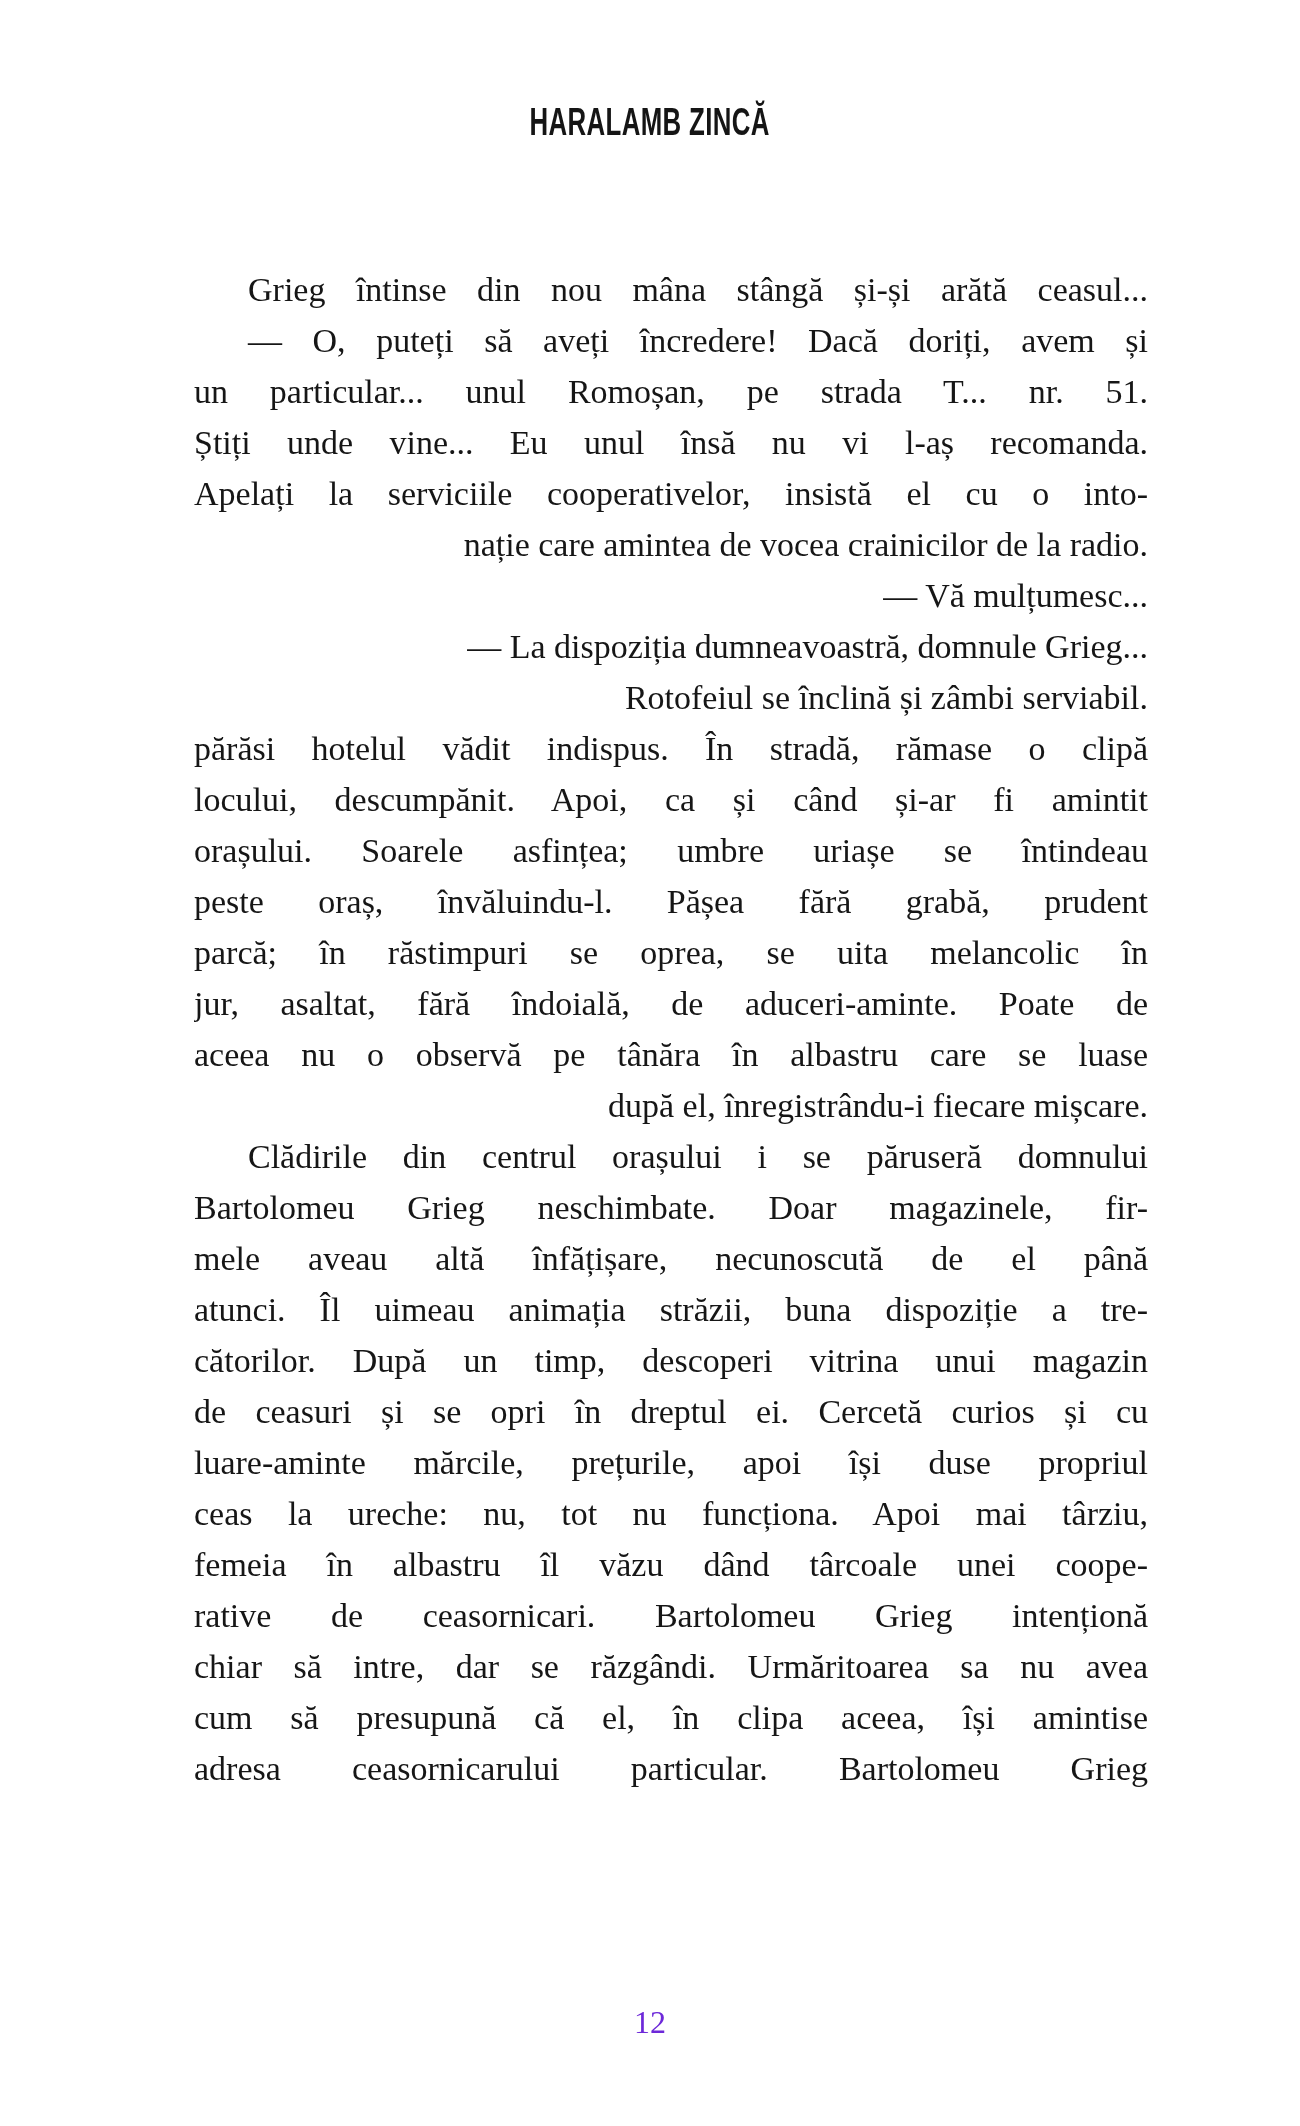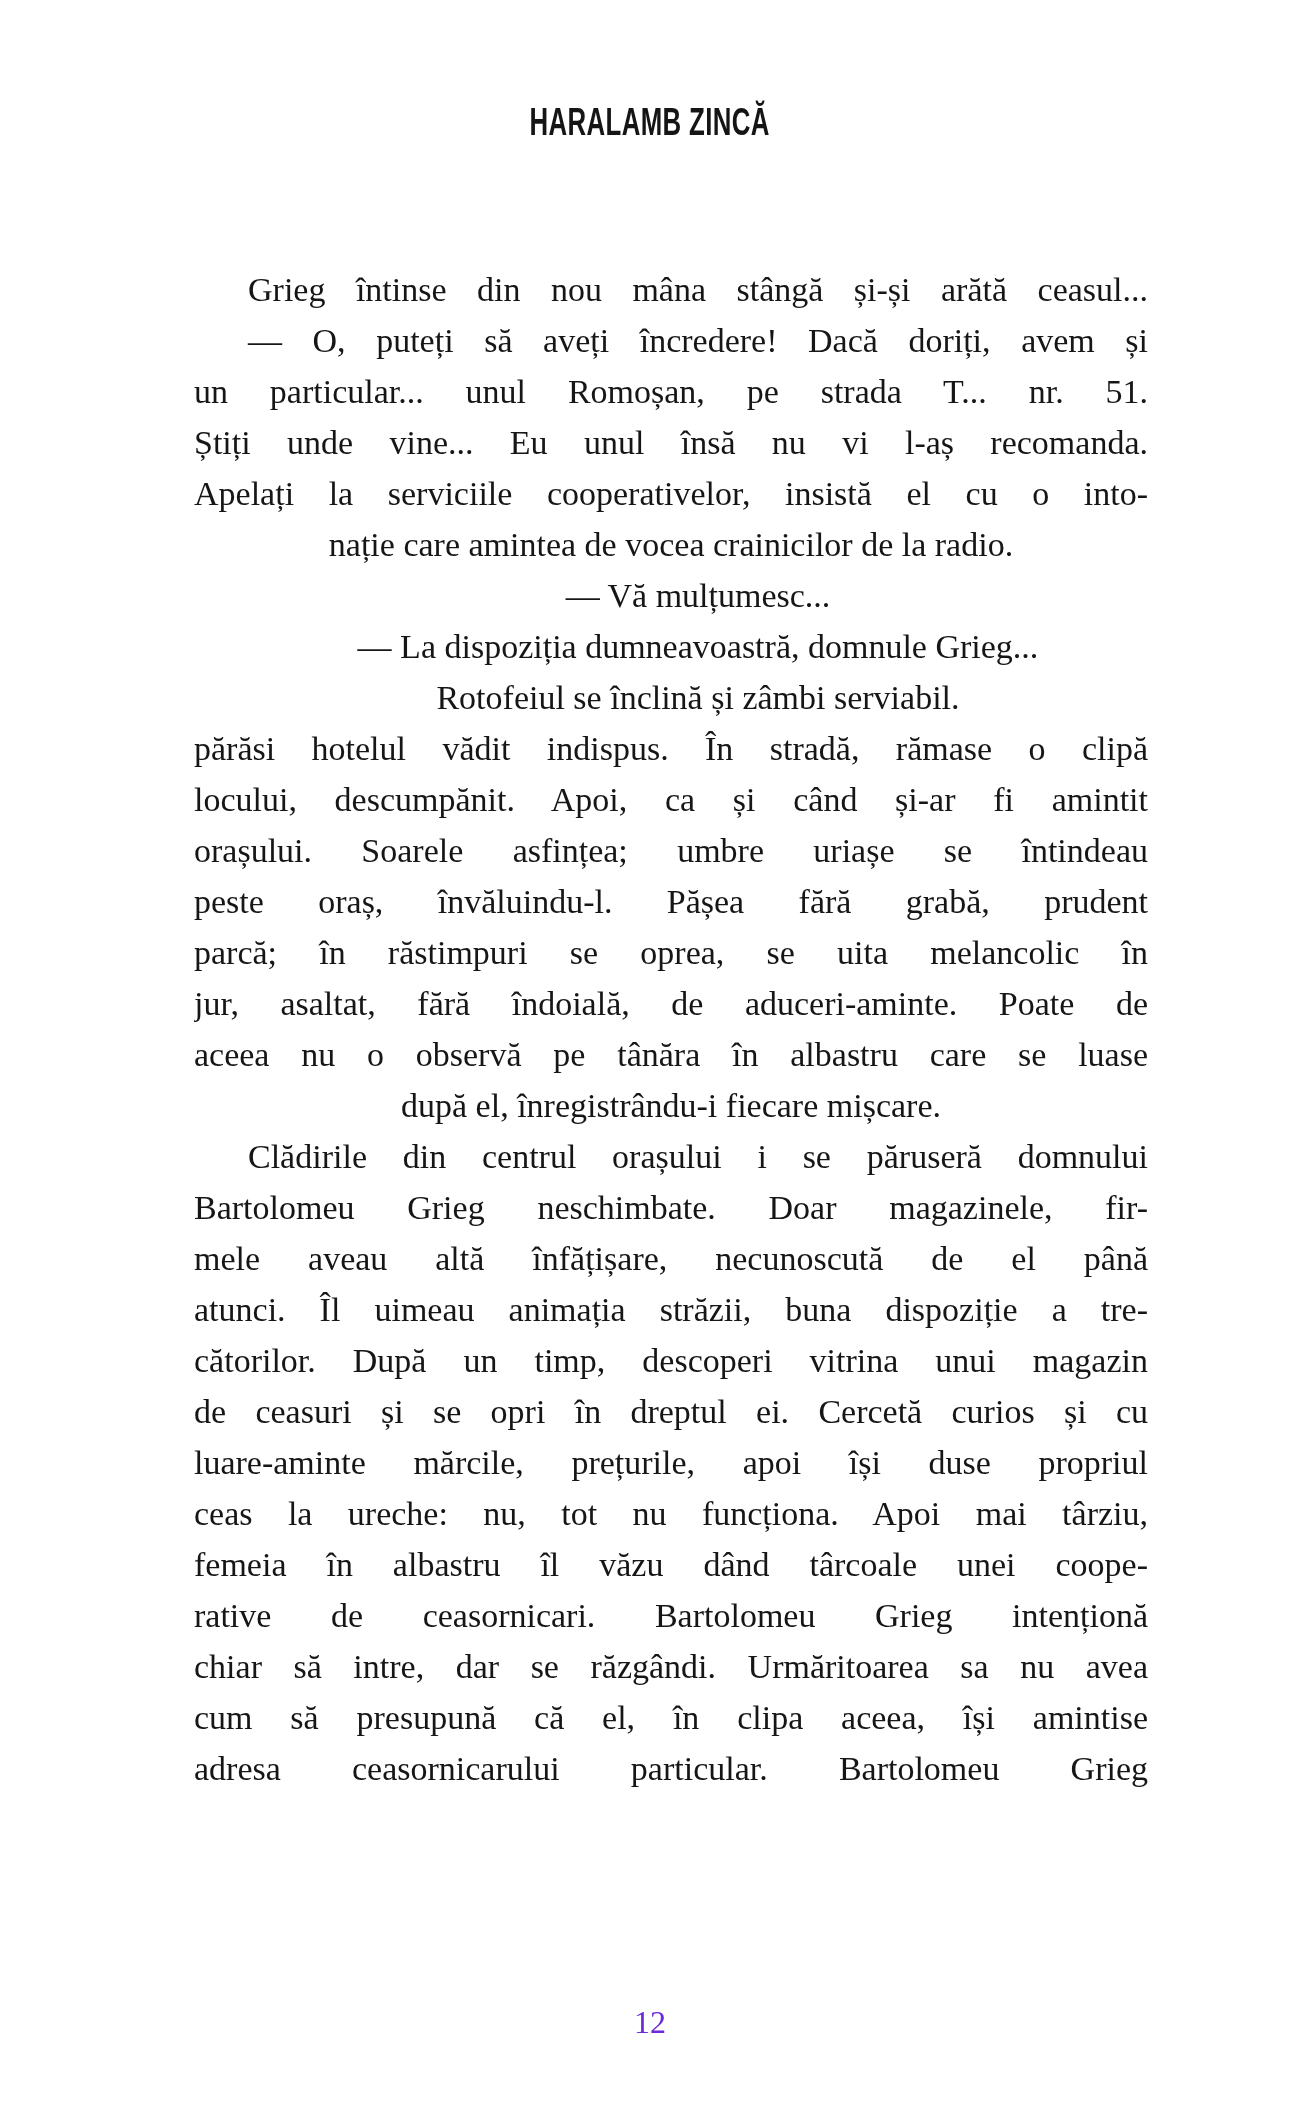--- a/index.html
+++ b/index.html
@@ -40,21 +40,21 @@
     width: 954px;
     font-family: "Liberation Serif", "DejaVu Serif", serif;
     font-size: 34px;
     line-height: 51px;
     color: #161616;
     margin-left: 38px;
   }
   .line {
     height: 51px;
     overflow: hidden;
-    text-align: center;
+    text-align: right;
   }
   .line.justify {
     text-align: justify;
     text-align-last: justify;
   }
   .line.indent {
     padding-left: 54px;
   }
   .page-number {
     position: absolute;

